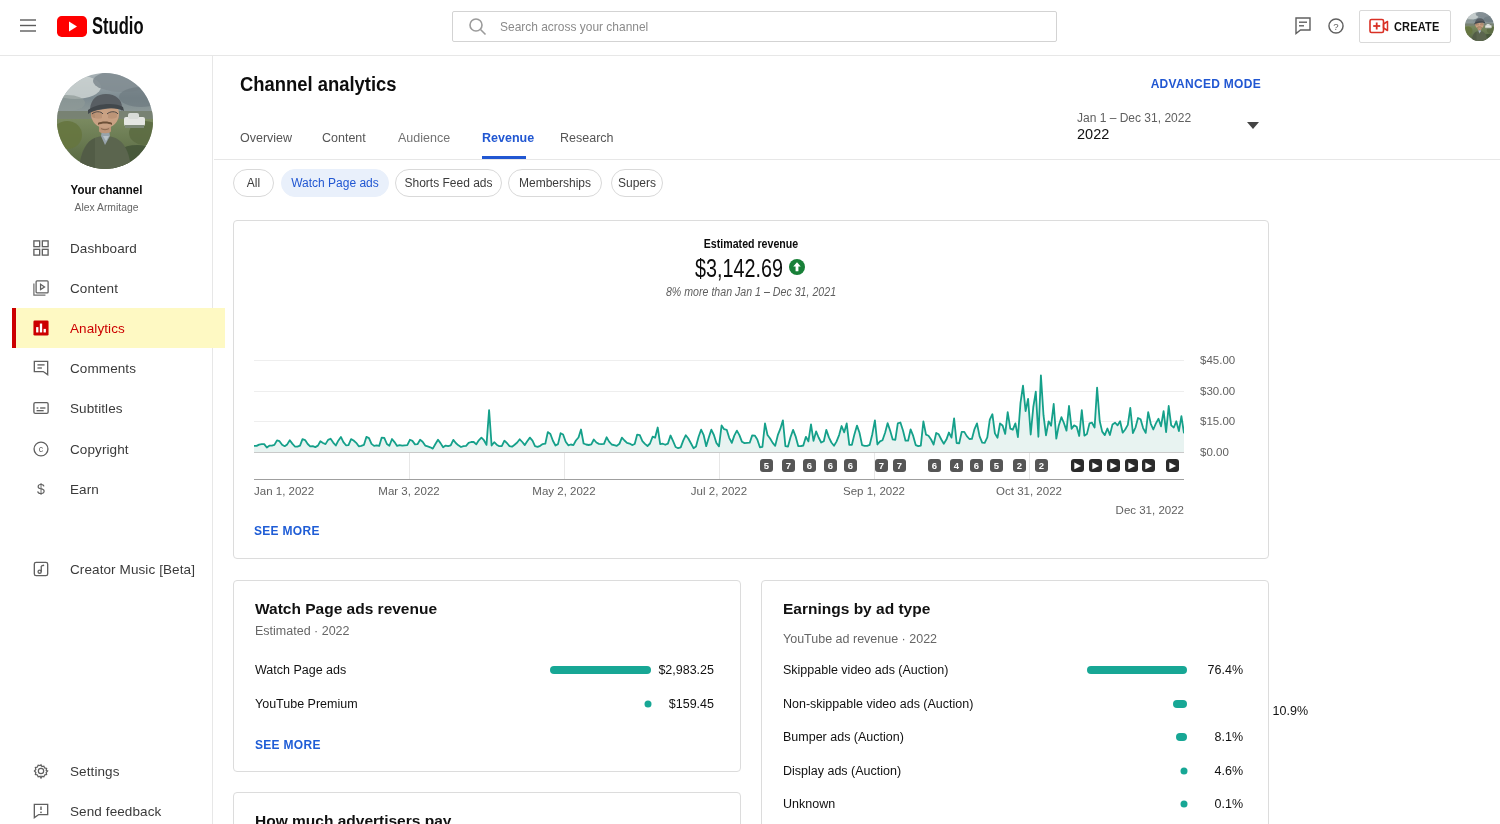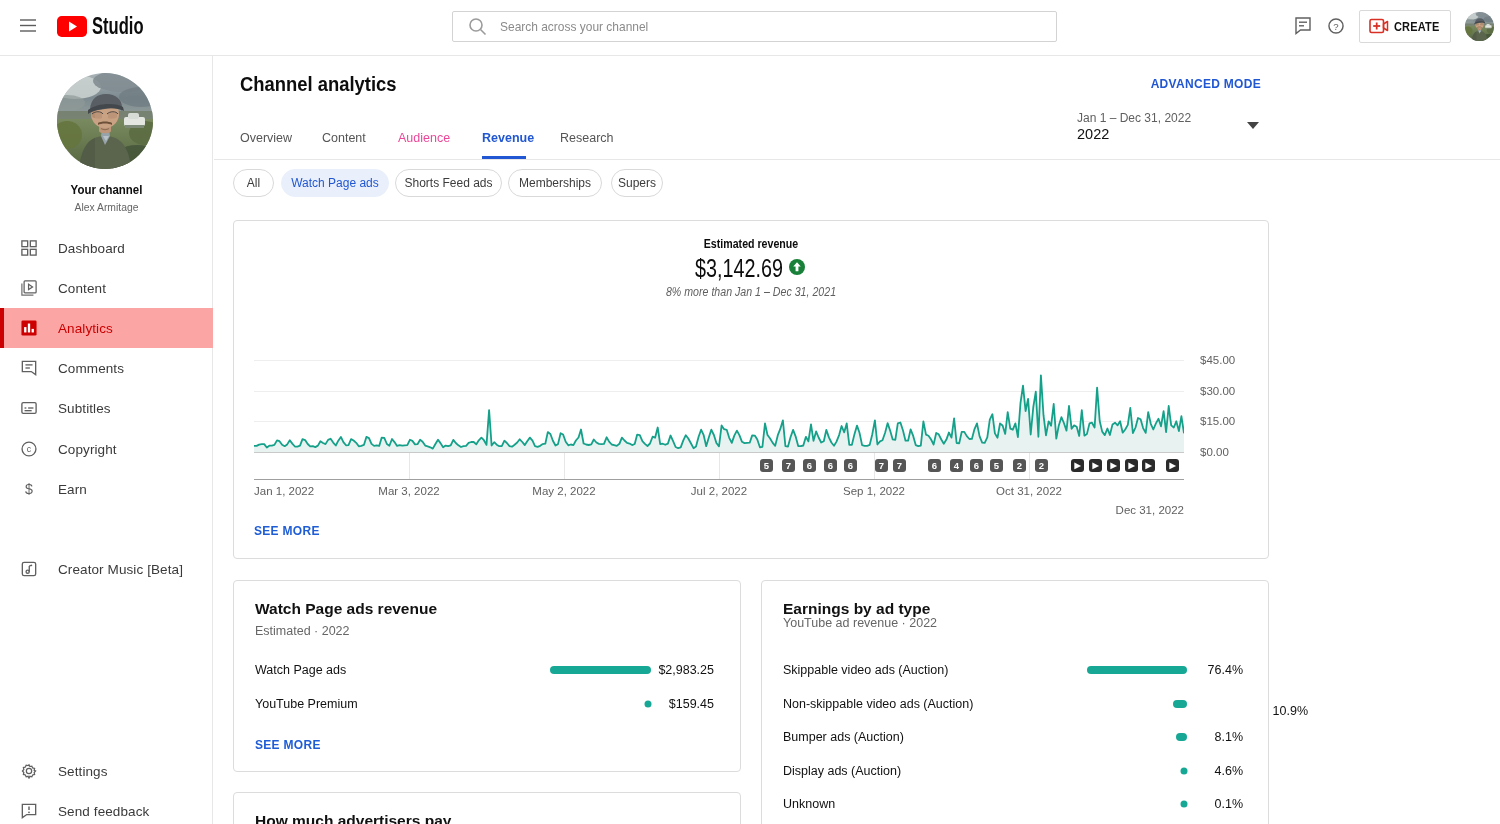--- a/index.html
+++ b/index.html
@@ -3,21 +3,21 @@
 <meta charset="utf-8">
 <style>
 * { margin:0; padding:0; box-sizing:border-box; }
 html,body { width:1500px; height:824px; overflow:hidden; background:#fff;
   font-family:"Liberation Sans", sans-serif; }
 .abs { position:absolute; }
 #topbar { position:absolute; left:0; top:0; width:1500px; height:56px; background:#fff; z-index:5; }
 #topbar .divider { position:absolute; left:0; top:55px; width:1500px; height:1px; background:#e7e7e7; }
 #sidebar { position:absolute; left:0; top:56px; width:213px; height:768px; background:#fff; border-right:1px solid #e7e7e7; z-index:4; }
 #main { position:absolute; left:214px; top:56px; width:1286px; height:768px; background:#fff; }
-.menu-item { position:absolute; left:0; width:213px; height:40px; }
+.menu-item { position:absolute; left:12px; width:213px; height:40px; }
 .menu-item .mi-icon { position:absolute; left:21px; top:50%; transform:translateY(-50%); width:16px; height:16px; }
 .menu-item .mi-text { position:absolute; left:58px; top:50%; transform:translateY(-50%); font-size:13.5px; color:#3a3a3a; letter-spacing:0.1px; }
 .card { position:absolute; background:#fff; border:1px solid #dcdcdc; border-radius:4px; }
 .seemore { font-size:12px; font-weight:bold; color:#1f5dd6; letter-spacing:0.3px; }
 .chip { position:absolute; top:113px; height:28px; border:1px solid #d9d9d9; border-radius:14px; background:#fff; font-size:12px; color:#3c3c3c; display:flex; align-items:center; justify-content:center; }
 .gridline { position:absolute; left:254px; width:930px; height:1px; background:#eeeeee; }
 .ylab { position:absolute; left:1200px; font-size:11.5px; color:#5f5f5f; transform:translateY(-50%); }
 .xlab { position:absolute; top:485px; font-size:11.5px; color:#5f5f5f; }
 .mk { position:absolute; top:459px; width:13px; height:13px; background:#565656; border-radius:3px; color:#fff; font-size:9.5px; font-weight:bold; text-align:center; line-height:13px; }
 .mkp { background:#2b2b2b; font-size:8px; }
@@ -143,21 +143,21 @@
   <div class="menu-item" style="top:212px;">
     <svg class="mi-icon" viewBox="0 0 18 18">
         <g fill="none" stroke="#606060" stroke-width="1.4">
       <path d="M1 4 V17 H14" opacity="0.9"></path>
       <rect x="3.5" y="1" width="13.5" height="13.5" rx="1"></rect>
           <path d="M8.5 4.8 L13 7.8 L8.5 10.8 Z"></path>
         </g>
       </svg>
     <div class="mi-text">Content</div>
   </div>
-  <div class="menu-item" style="top:252px; background:#fca5a5;">
+  <div class="menu-item" style="top:252px; background:#fef9c3;">
     <div class="abs" style="left:0; top:0; width:4px; height:40px; background:#c00;"></div>
     <svg class="mi-icon" viewBox="0 0 18 18">
       <rect x="0.5" y="0.5" width="17" height="17" rx="1.5" fill="#c00"></rect>
       <rect x="3.5" y="8" width="2.6" height="6" fill="#fff"></rect>
       <rect x="7.7" y="4" width="2.6" height="10" fill="#fff"></rect>
       <rect x="11.9" y="10" width="2.6" height="4" fill="#fff"></rect>
     </svg>
     <div class="mi-text" style="color:#c00;">Analytics</div>
   </div>
   <div class="menu-item" style="top:292px;">
@@ -233,21 +233,21 @@
   <div class="abs" style="left:26px; top:17px; font-size:20px; font-weight:bold; color:#0d0d0d; transform:scaleX(0.92); transform-origin:left;">Channel analytics</div>
   <div class="abs" style="left:849px; top:21px; width:198px; text-align:right; font-size:12px; font-weight:bold; color:#2157d2; letter-spacing:0.3px;">ADVANCED MODE</div>
   <div class="abs" style="left:863px; top:55px; font-size:12px; color:#5f5f5f;">Jan 1 – Dec 31, 2022</div>
   <div class="abs" style="left:863px; top:70px; font-size:14.5px; color:#111;">2022</div>
   <svg class="abs" style="left:1033px; top:66px;" width="12" height="8" viewBox="0 0 12 8">
       <path d="M0 0 H12 L6 7 Z" fill="#444"></path>
     </svg>
 
   <div class="abs" style="left:26px; top:75px; font-size:12.5px; color:#555;">Overview</div>
   <div class="abs" style="left:108px; top:75px; font-size:12.5px; color:#555;">Content</div>
-  <div class="abs" style="left:184px; top:75px; font-size:12.5px; color:#ec4899;">Audience</div>
+  <div class="abs" style="left:184px; top:75px; font-size:12.5px; color:#737373;">Audience</div>
   <div class="abs" style="left:268px; top:75px; font-size:12.5px; font-weight:bold; color:#2157d2;">Revenue</div>
   <div class="abs" style="left:346px; top:75px; font-size:12.5px; color:#555;">Research</div>
   <div class="abs" style="left:268px; top:100px; width:44px; height:3px; background:#2157d2;"></div>
   <div class="abs" style="left:0; top:103px; width:1286px; height:1px; background:#e7e7e7;"></div>
 
   <div class="chip" style="left:19px; width:41px;">All</div>
   <div class="chip" style="left:67px; width:108px; background:#e9f0fb; border-color:#e9f0fb; color:#2157d2;">Watch Page ads</div>
   <div class="chip" style="left:181px; width:107px;">Shorts Feed ads</div>
   <div class="chip" style="left:294px; width:94px;">Memberships</div>
   <div class="chip" style="left:397px; width:52px;">Supers</div>
@@ -320,21 +320,21 @@
 <div class="brow-label" style="left:255px; top:670px;">Watch Page ads</div>
 <div class="bbar" style="left:550px; top:670px; width:101px;"></div>
 <div class="brow-val" style="left:614px; top:670px; width:100px;">$2,983.25</div>
 <div class="brow-label" style="left:255px; top:704px;">YouTube Premium</div>
 <div class="bdot" style="left:648px; top:704px;"></div>
 <div class="brow-val" style="left:614px; top:704px; width:100px;">$159.45</div>
 <div class="abs seemore" style="left:255px; top:738px;">SEE MORE</div>
 
 <div class="card" style="left:761px; top:580px; width:508px; height:300px;"></div>
 <div class="abs cardtitle" style="left:783px; top:600px;">Earnings by ad type</div>
-<div class="abs cardsub" style="left:783px; top:616px;">YouTube ad revenue · 2022</div>
+<div class="abs cardsub" style="left:783px; top:632px;">YouTube ad revenue · 2022</div>
 <div class="brow-label" style="left:783px; top:670px;">Skippable video ads (Auction)</div>
 <div class="bbar" style="left:1087px; top:670px; width:100px;"></div>
 <div class="brow-val" style="left:1143px; top:670px; width:100px;">76.4%</div>
 <div class="brow-label" style="left:783px; top:704px;">Non-skippable video ads (Auction)</div>
 <div class="bbar" style="left:1173px; top:704px; width:14px;"></div>
 <div class="brow-val" style="left:1208px; top:704px; width:100px;margin-top:7px;">10.9%</div>
 <div class="brow-label" style="left:783px; top:737px;">Bumper ads (Auction)</div>
 <div class="bbar" style="left:1176px; top:737px; width:11px;"></div>
 <div class="brow-val" style="left:1143px; top:737px; width:100px;">8.1%</div>
 <div class="brow-label" style="left:783px; top:771px;">Display ads (Auction)</div>

